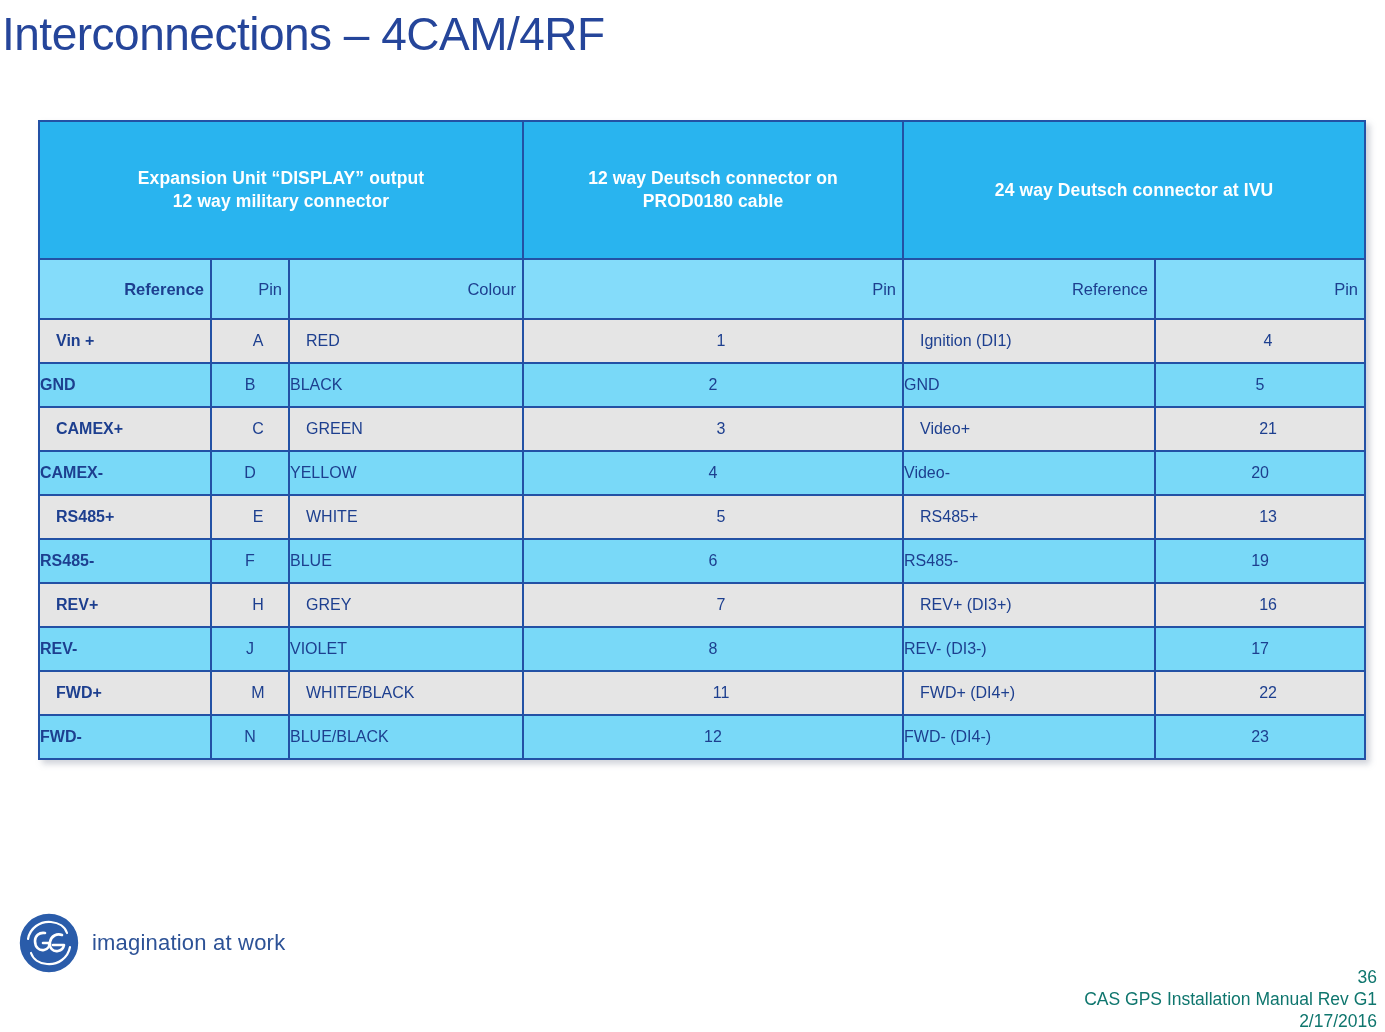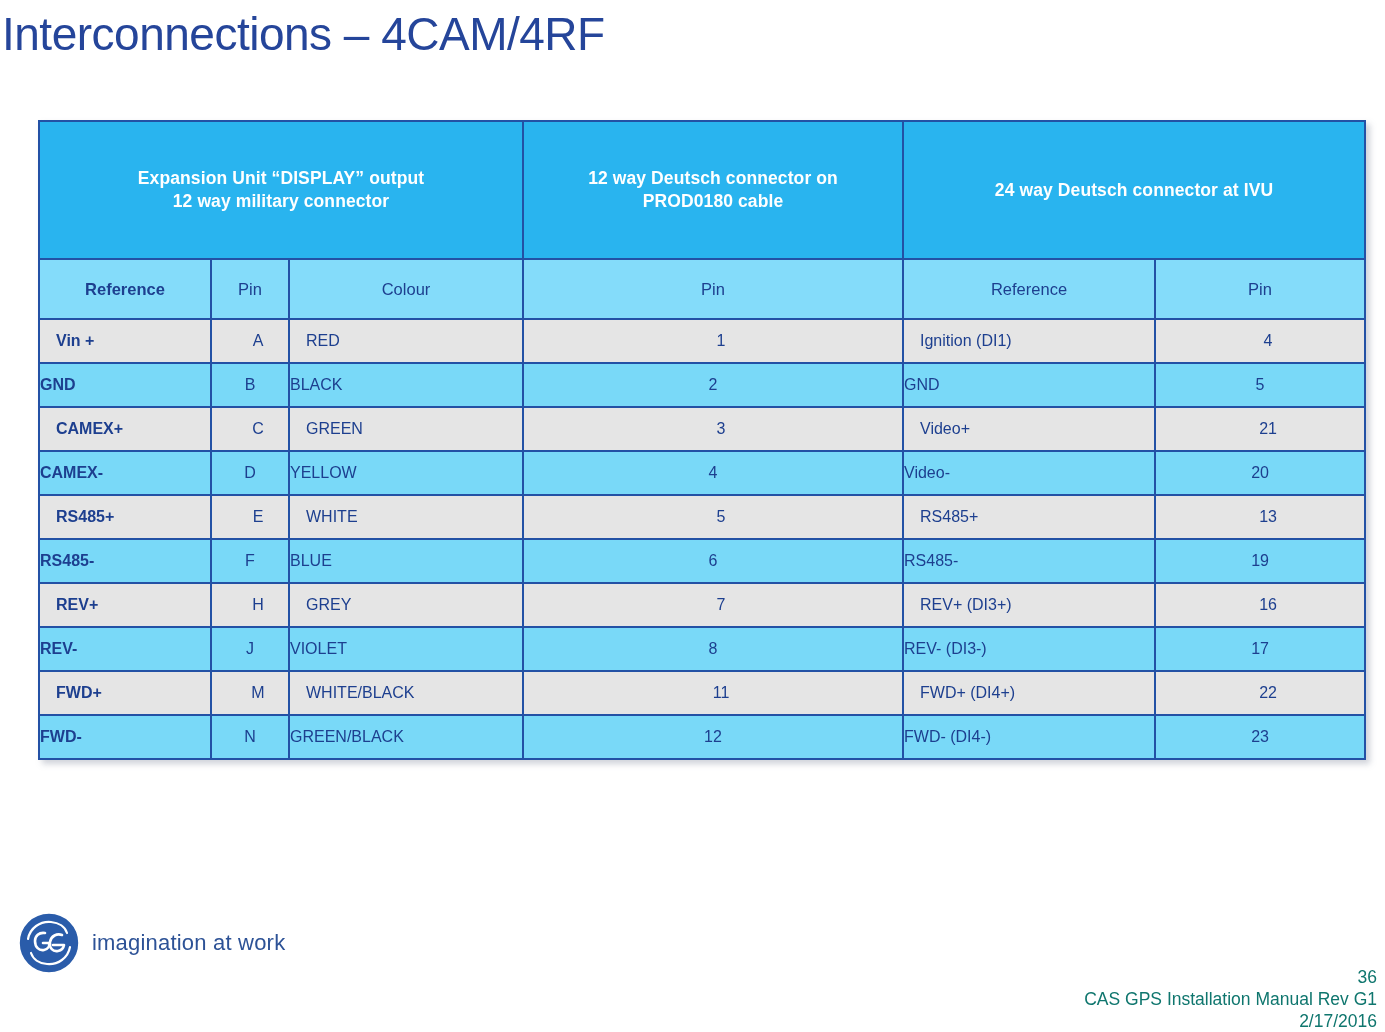--- a/index.html
+++ b/index.html
@@ -75,21 +75,21 @@
     height: 136px;
     padding: 0 10px;
     letter-spacing: 0.1px;
   }
   tr.group-header td.grp-last { vertical-align: middle; margin-top: 40px; }
 
   
   tr.sub-header td {
     background: #84dcfa;
     height: 58px;
-    text-align: center;
+    text-align: right;
     font-size: 16.5px;
     padding: 0 6px;
   }
   tr.sub-header td.bold { font-weight: bold; }
 
   
   tr.data-row td {
     height: 42px;
     font-size: 16px;
   }
@@ -253,21 +253,21 @@
           <td class="cell-center">M</td>
           <td class="cell-left">WHITE/BLACK</td>
           <td class="cell-center">11</td>
           <td class="cell-left">FWD+   (DI4+)</td>
           <td class="cell-center">22</td>
         </tr>
 
         <tr class="data-row dark">
           <td class="ref-left">FWD-</td>
           <td class="cell-center">N</td>
-          <td class="cell-left">GREEN/BLACK</td>
+          <td class="cell-left">BLUE/BLACK</td>
           <td class="cell-center">12</td>
           <td class="cell-left">FWD-    (DI4-)</td>
           <td class="cell-center">23</td>
         </tr>
 
       </tbody>
     </table>
   </div>
 
   <div class="footer-logo">

